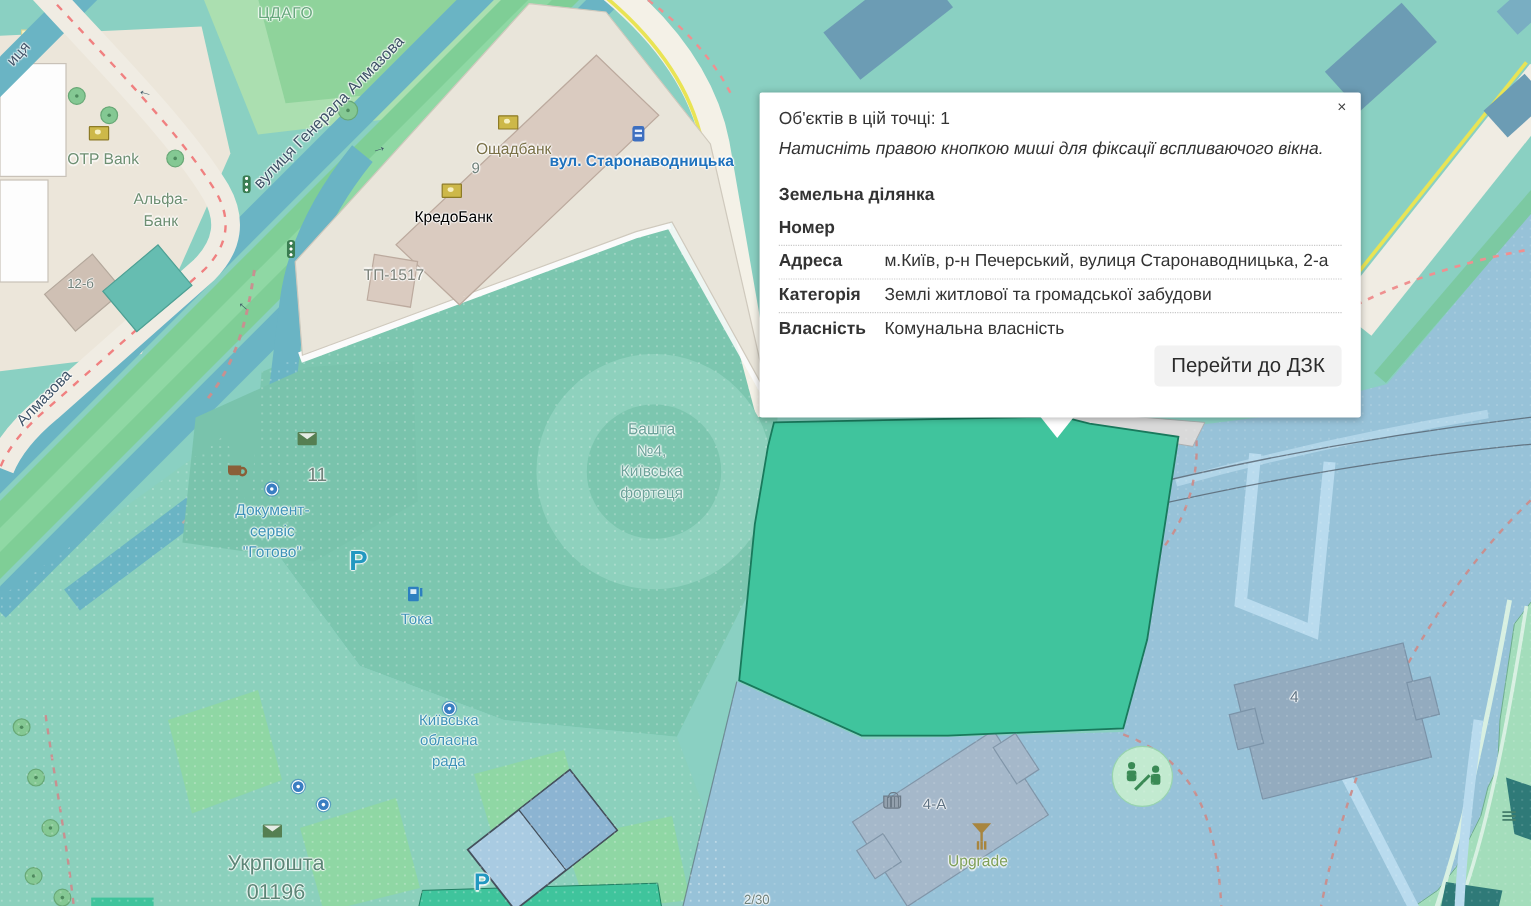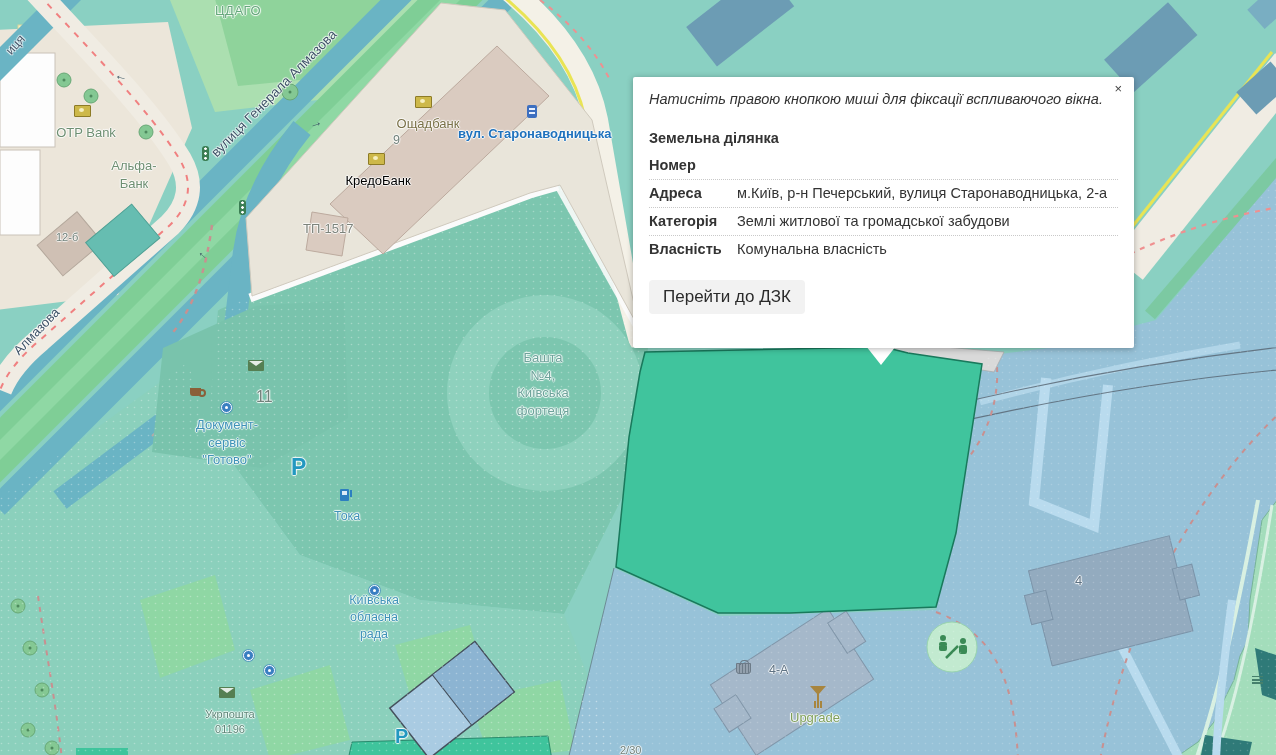--- a/index.html
+++ b/index.html
@@ -68,21 +68,21 @@
     border-left:15px solid transparent; border-right:15px solid transparent; border-top:19px solid #ffffff;
   }
   .pp-close { position:absolute; top:5px; right:12px; font-size:13px; color:#444; cursor:pointer; line-height:1; }
   .pp-head { margin:0 0 9px 0; }
   .pp-hint { font-style:italic; margin:0 0 23px 0; }
   .pp-section { font-weight:bold; margin:0 0 6px 0; }
   .pp-row { display:flex; padding:5px 0 6px 0; }
   .pp-row.sep { border-bottom:1px dotted #c9c9c9; }
   .pp-row .lab { width:88px; font-weight:bold; flex:0 0 88px; }
   .pp-row .val { flex:1; }
-  .pp-btns { display:flex; justify-content:flex-start; margin-top:17px; }
+  .pp-btns { display:flex; justify-content:flex-end; margin-top:0; }
   .pp-btn { background:#f2f2f2; border:0; border-radius:4px; padding:7px 14px;
     font-size:17px; color:#2b2b2b; font-family:"Liberation Sans",sans-serif; cursor:pointer; }
 </style>
 </head>
 <body>
 
 <div id="screen">
 
   <svg id="mapsvg" width="1276" height="755" viewBox="0 0 1276 755">
     <defs>
@@ -297,31 +297,32 @@
 фортеця</div>
   <div class="mlabel" style="left:256px;top:386px;color:#71827b;font-size:16px;">11</div>
   <div class="mlabel" style="left:180px;top:416px;width:94px;color:#3f93b8;font-size:13px;">Документ-
 сервіс
 "Готово"</div>
   <div class="mlabel" style="left:291px;top:452px;color:#2298c0;font-size:23px;font-weight:bold;">P</div>
   <div class="mlabel" style="left:334px;top:508px;color:#3f93b8;font-size:12.5px;">Тока</div>
   <div class="mlabel" style="left:332px;top:592px;width:84px;color:#3f93b8;font-size:12.5px;">Київська
 обласна
 рада</div>
-  <div class="mlabel" style="left:188px;top:707px;width:84px;color:#5d8677;font-size:11px;">Укрпошта
+  <div class="mlabel" style="left:188px;top:707px;width:84px;color:#5d8677;font-size:18px;">Укрпошта
 01196</div>
   <div class="mlabel" style="left:395px;top:723px;color:#2298c0;font-size:20px;font-weight:bold;">P</div>
   <div class="mlabel" style="left:769px;top:662px;color:#5e7283;font-size:12.5px;">4-А</div>
   <div class="mlabel" style="left:790px;top:709px;color:#7fa05a;font-size:13px;">Upgrade</div>
   <div class="mlabel" style="left:1075px;top:572px;color:#5e7283;font-size:13px;">4</div>
   <div class="mlabel" style="left:620px;top:743px;color:#71827b;font-size:11px;">2/30</div>
 
   <div id="popup-pointer"></div>
   <div id="popup">
     <span class="pp-close">×</span>
+    <p class="pp-head">Об'єктів в цій точці: 1</p>
     <p class="pp-hint">Натисніть правою кнопкою миші для фіксації вспливаючого вікна.</p>
     <p class="pp-section">Земельна ділянка</p>
 
     <div class="pp-row sep">
       <span class="lab">Номер</span>
     </div>
     <div class="pp-row sep">
       <span class="lab">Адреса</span>
       <span class="val">м.Київ, р-н Печерський, вулиця Старонаводницька, 2-а</span>
     </div>

